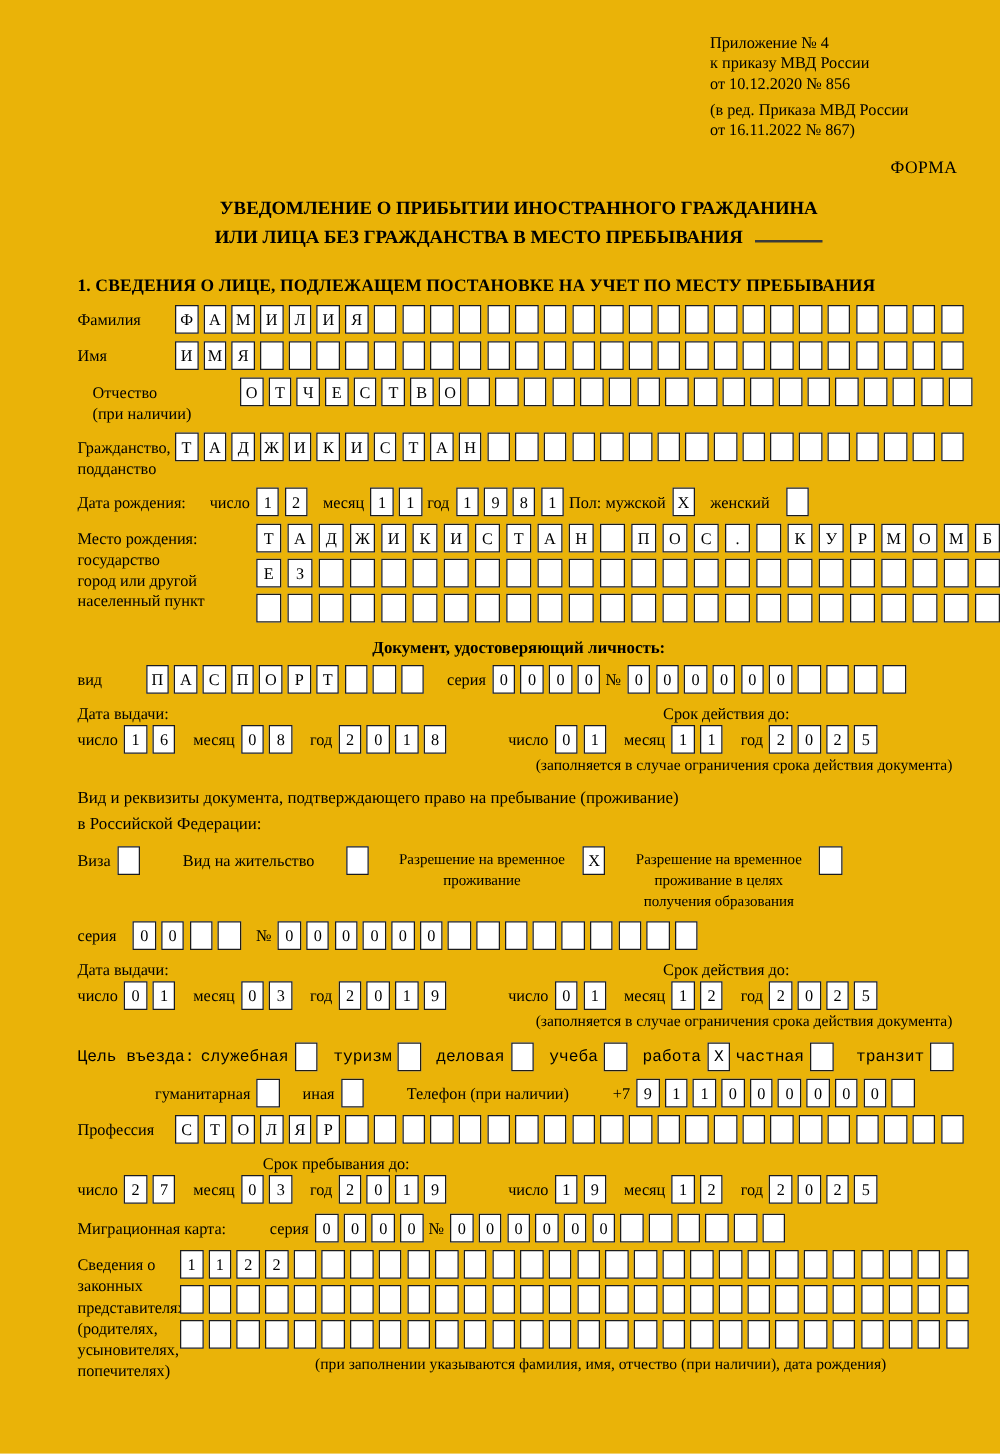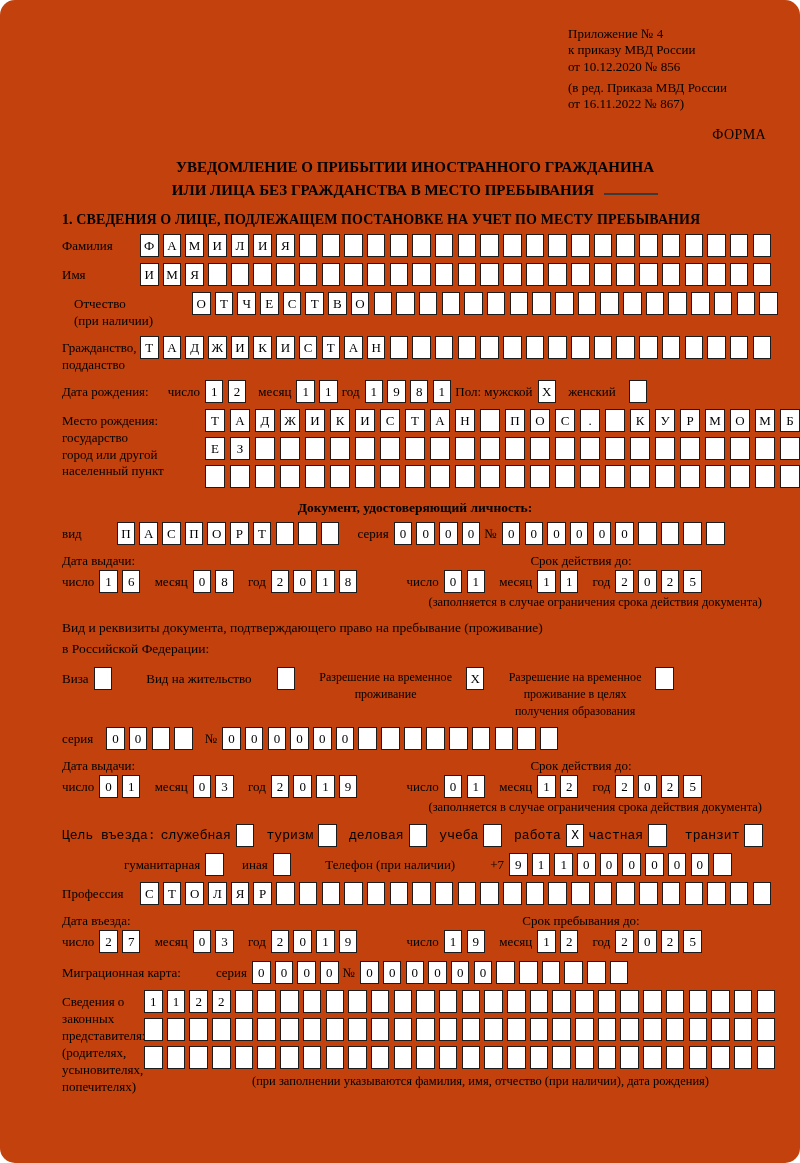--- a/index.html
+++ b/index.html
@@ -1,29 +1,29 @@
 <!DOCTYPE html>
 <html><head>
 <meta charset="utf-8">
 <style>
   html,body{margin:0;padding:0;background:#fff;}
   .page{
     width:800px;height:1163px;box-sizing:border-box;
     padding:26px 32px 10px 62px;
     font-family:"Liberation Serif","DejaVu Serif",serif;
-    color:#000;background:#c2410c;overflow:hidden;position:relative;border-radius:15px;
+    color:#000;background:#eab308;overflow:hidden;position:relative;
   }
   
   .hdr{margin-left:auto;width:200px;font-size:13px;line-height:1.25;text-align:left;}
   .hdr .block2{margin-top:5px;}
   .forma{ text-align:right;font-weight:normal;font-size:14px;margin:15px 2px 0 0;letter-spacing:.4px;}
   
   .title{text-align:center;font-weight:bold;font-size:15px;line-height:1.5;margin-top:13px;}
   .title-blank{display:inline-block;width:54px;height:13px;border-bottom:2.2px solid #3a3a3a;margin-left:10px;}
-  .sec-heading{font-weight:bold;font-size:14px;margin-top:11px;letter-spacing:.1px;}
+  .sec-heading{font-weight:bold;font-size:14px;margin-top:21px;letter-spacing:.1px;}
   
   .frow{display:flex;align-items:flex-start;margin-top:6px;}
   .flbl{flex:none;font-size:13px;line-height:1.3;padding-top:4px;}
   .w70{width:78px;} .w118{width:118px;margin-left:12px;} .w143{width:143px;} .w82{width:82px;}
   .cells{display:flex;flex-wrap:nowrap;}
   .cell{
     flex:none;width:16.5px;height:21px;border:1.8px solid #1c1c1c;margin-right:4.2px;
     text-align:center;font-size:13px;line-height:21px;background:#fff;
   }
   .wide .cell{width:18px;margin-right:5px;}
@@ -616,21 +616,20 @@
         <span class="cell"></span>
         <span class="cell"></span>
         <span class="cell"></span>
         <span class="cell"></span>
         <span class="cell"></span>
       </div>
   </div>
 
   <div class="dblock">
     <div class="dtitles">
-      <span class="dt1">Дата въезда:</span>
       <span class="dt2">Срок пребывания до:</span>
     </div>
     <div class="drow">
       <span class="dl">число</span>
       <span class="cells dgrp">
           <span class="cell">2</span>
           <span class="cell">7</span>
         </span>
       <span class="dl">месяц</span>
       <span class="cells dgrp">

